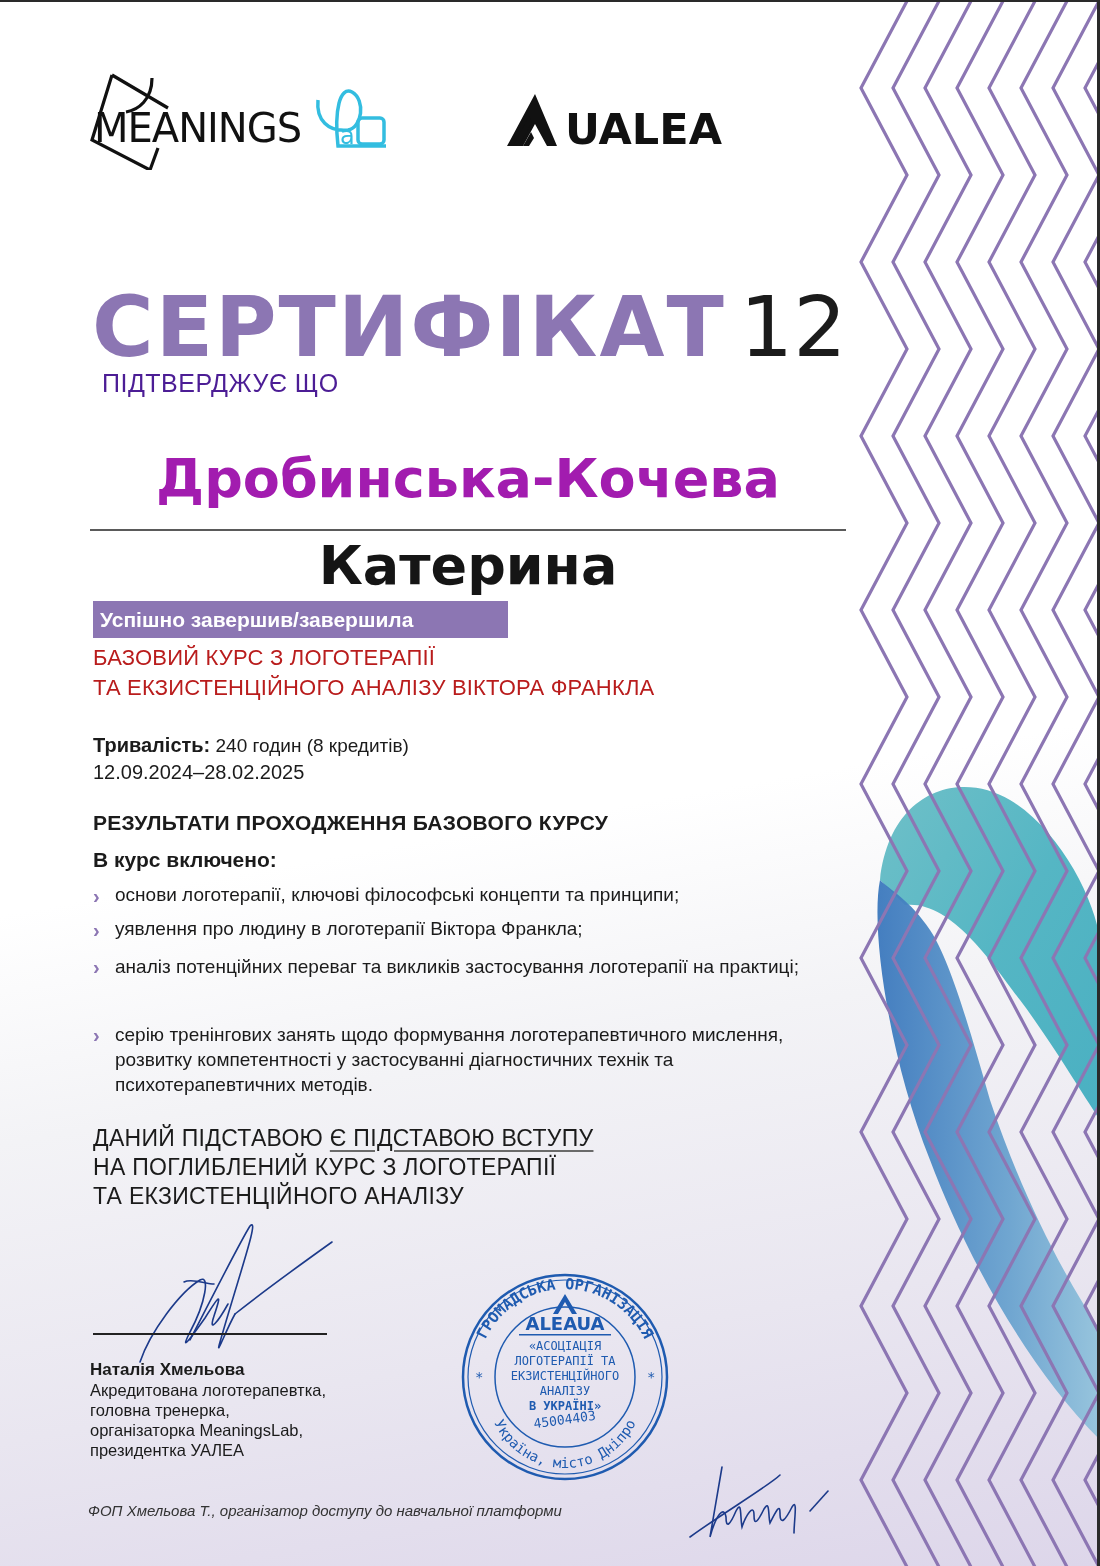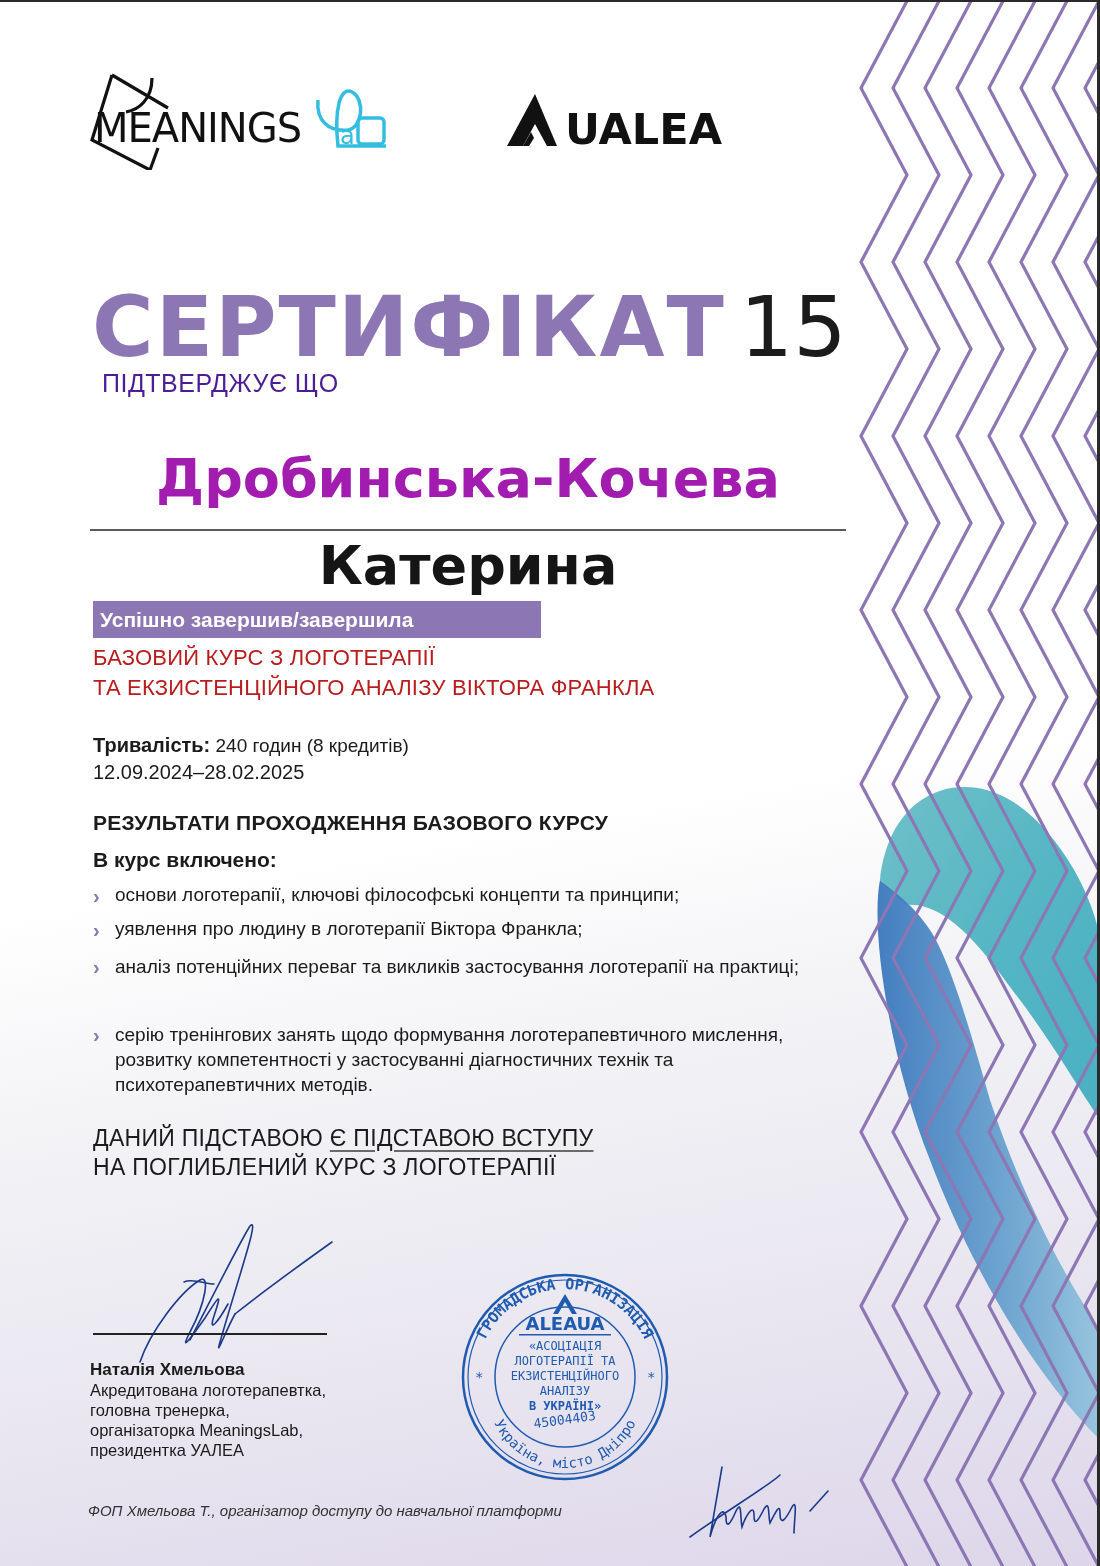--- a/index.html
+++ b/index.html
@@ -35,21 +35,21 @@
   .surname {
     left: 92px; top: 447px; width: 752px; text-align: center;
     font-family: "DejaVu Sans", sans-serif; font-weight: bold; font-size: 54px; color: #a21caf;
   }
   .name-line { left: 90px; top: 529px; width: 756px; height: 2px; background: #5a5a5a; }
   .firstname {
     left: 92px; top: 534px; width: 752px; text-align: center;
     font-family: "DejaVu Sans", sans-serif; font-weight: bold; font-size: 54px; color: #151515;
   }
   .badge {
-    left: 93px; top: 601px; height: 37px; width: 448px; background: #8c76b3;
+    left: 93px; top: 601px; height: 37px; width: 415px; background: #8c76b3;
     color: #ffffff; font-weight: bold; font-size: 21px; line-height: 37px;
     padding-left: 7px; box-sizing: border-box; white-space: nowrap;
   }
   .course {
     left: 93px; top: 643px; font-size: 22px; line-height: 30px; color: #b91c1c; letter-spacing: 0.2px;
   }
   .duration { left: 93px; top: 732px; font-size: 19px; line-height: 26px; color: #1b1b1b; }
   .duration b { font-weight: bold; font-size: 20px; }
   .dates { display: block; font-weight: normal; font-size: 20px; }
 
@@ -133,21 +133,21 @@
 <svg class="abs logo-ualea" viewBox="0 0 240 60">
   <g fill="#111">
     <polygon points="2,56 30,4 52,56 42,56 30,34 18,56"></polygon>
     <polygon points="8,56 24,26 27,32 14,56"></polygon>
     <polygon points="18,56 26,42 29,48 24,56"></polygon>
   </g>
   <text x="60" y="54" font-family="DejaVu Sans, sans-serif" font-size="43" font-weight="bold" fill="#111">UALEA</text>
 </svg>
 
 <div class="abs cert-title">
-  <span>СЕРТИФІКАТ</span><span class="cert-number">15</span>
+  <span>СЕРТИФІКАТ</span><span class="cert-number">12</span>
 </div>
 <div class="abs confirms">ПІДТВЕРДЖУЄ ЩО</div>
 
 <div class="abs surname">Дробинська-Кочева</div>
 <div class="abs name-line"></div>
 <div class="abs firstname">Катерина</div>
 
 <div class="abs badge">Успішно завершив/завершила</div>
 
 <div class="abs course">
@@ -167,20 +167,21 @@
 <ul class="abs bullets">
   <li class="b1"><span class="chev">›</span><span>основи логотерапії, ключові філософські концепти та принципи;</span></li>
   <li class="b2"><span class="chev">›</span><span>уявлення про людину в логотерапії Віктора Франкла;</span></li>
   <li class="b3"><span class="chev">›</span><span>аналіз потенційних переваг та викликів застосування логотерапії на практиці;</span></li>
   <li class="b4"><span class="chev">›</span><span>серію тренінгових занять щодо формування логотерапевтичного мислення, розвитку компетентності у застосуванні діагностичних технік та психотерапевтичних методів.</span></li>
 </ul>
 
 <div class="abs admission">
   <div><span>ДАНИЙ ПІДСТАВОЮ </span><span class="u">Є ПІДСТАВОЮ ВСТУПУ</span></div>
   <div>НА ПОГЛИБЛЕНИЙ КУРС З ЛОГОТЕРАПІЇ</div>
+  <div>ТА ЕКЗИСТЕНЦІЙНОГО АНАЛІЗУ</div>
 </div>
 
 <svg class="abs sig1" viewBox="0 0 240 150">
   <g fill="none" stroke="#1c3a8a" stroke-width="1.6" stroke-linecap="round">
     <path d="M30 140 C 40 110, 70 70, 90 58 C 100 52, 96 80, 80 110 C 70 130, 78 120, 95 96 C 110 72, 112 70, 104 94 C 98 112, 108 100, 118 82"></path>
     <path d="M80 118 C 110 60, 130 20, 140 4 C 150 -6, 130 50, 110 120 C 105 138, 115 110, 125 92"></path>
     <path d="M125 92 C 140 80, 180 50, 222 20"></path>
     <path d="M74 60 C 82 56, 96 62, 104 62"></path>
   </g>
 </svg>

